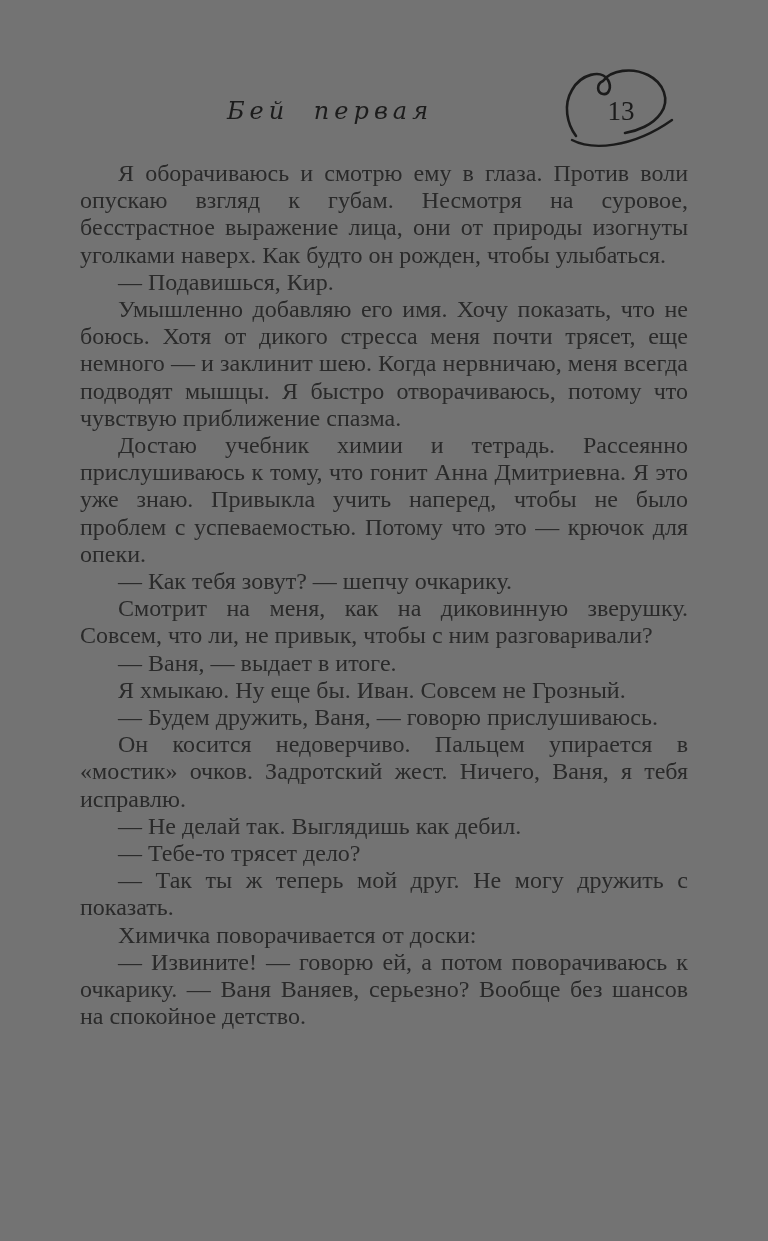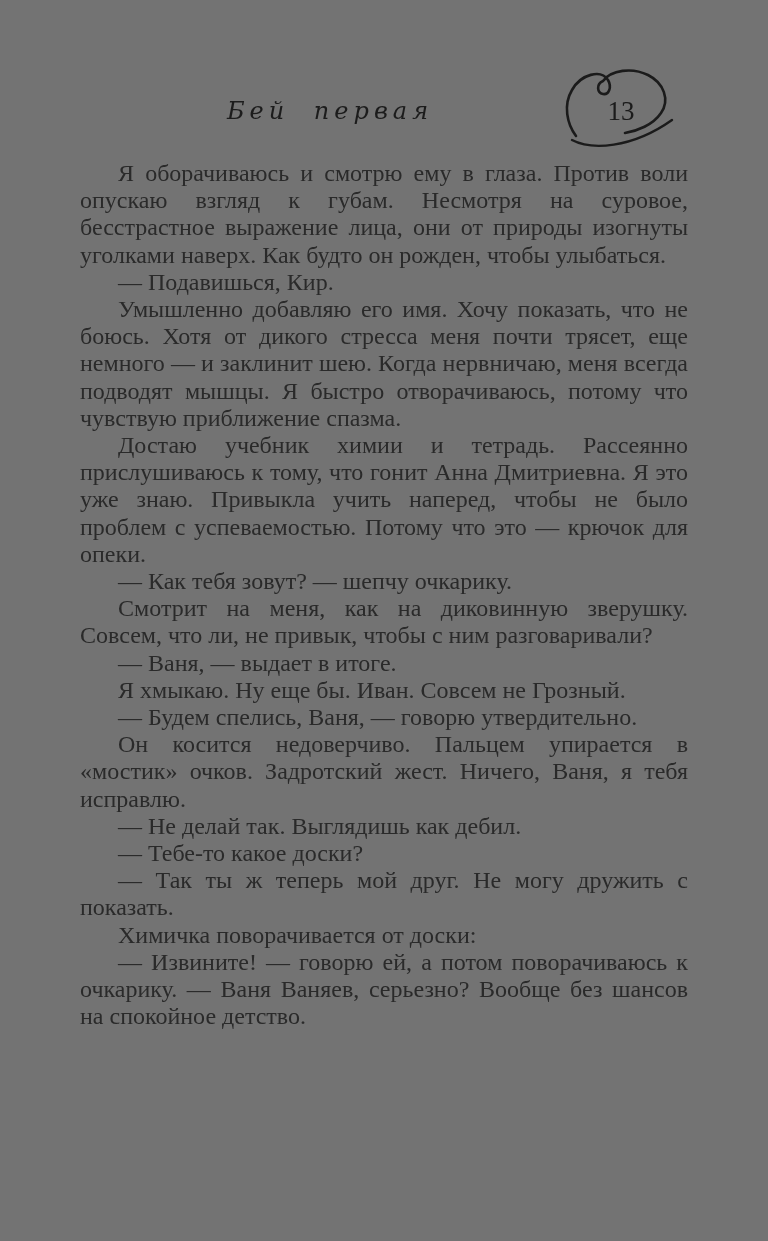--- a/index.html
+++ b/index.html
@@ -91,22 +91,22 @@
 
   <div id="page-text">
       <p class="para">Я оборачиваюсь и смотрю ему в глаза. Против воли опускаю взгляд к губам. Несмотря на суровое, бесстрастное выражение лица, они от природы изогнуты уголками наверх. Как будто он рожден, чтобы улыбаться.</p>
       <p class="para">— Подавишься, Кир.</p>
       <p class="para">Умышленно добавляю его имя. Хочу показать, что не боюсь. Хотя от дикого стресса меня почти трясет, еще немного — и заклинит шею. Когда нервничаю, меня всегда подводят мышцы. Я быстро отворачиваюсь, потому что чувствую приближение спазма.</p>
       <p class="para">Достаю учебник химии и тетрадь. Рассеянно прислушиваюсь к тому, что гонит Анна Дмитриевна. Я это уже знаю. Привыкла учить наперед, чтобы не было проблем с успеваемостью. Потому что это — крючок для опеки.</p>
       <p class="para">— Как тебя зовут? — шепчу очкарику.</p>
       <p class="para">Смотрит на меня, как на диковинную зверушку. Совсем, что ли, не привык, чтобы с ним разговаривали?</p>
       <p class="para">— Ваня, — выдает в итоге.</p>
       <p class="para">Я хмыкаю. Ну еще бы. Иван. Совсем не Грозный.</p>
-      <p class="para">— Будем спелись, Ваня, — говорю утвердительно.</p>
+      <p class="para">— Будем дружить, Ваня, — говорю прислушиваюсь.</p>
       <p class="para">Он косится недоверчиво. Пальцем упирается в «мостик» очков. Задротский жест. Ничего, Ваня, я тебя исправлю.</p>
       <p class="para">— Не делай так. Выглядишь как дебил.</p>
-      <p class="para">— Тебе-то какое доски?</p>
+      <p class="para">— Тебе-то трясет дело?</p>
       <p class="para">— Так ты ж теперь мой друг. Не могу дружить с показать.</p>
       <p class="para">Химичка поворачивается от доски:</p>
       <p class="para">— Извините! — говорю ей, а потом поворачиваюсь к очкарику. — Ваня Ваняев, серьезно? Вообще без шансов на спокойное детство.</p>
     </div>
 
 </div>
 
 </body></html>

